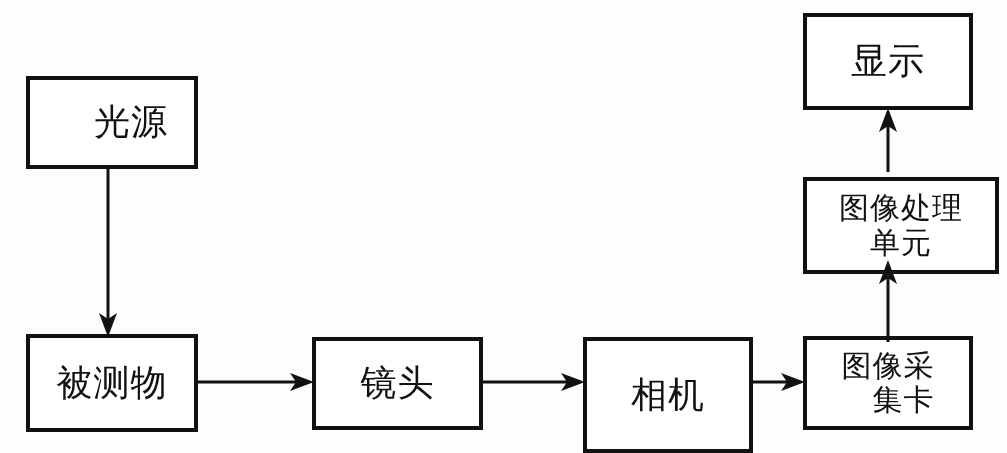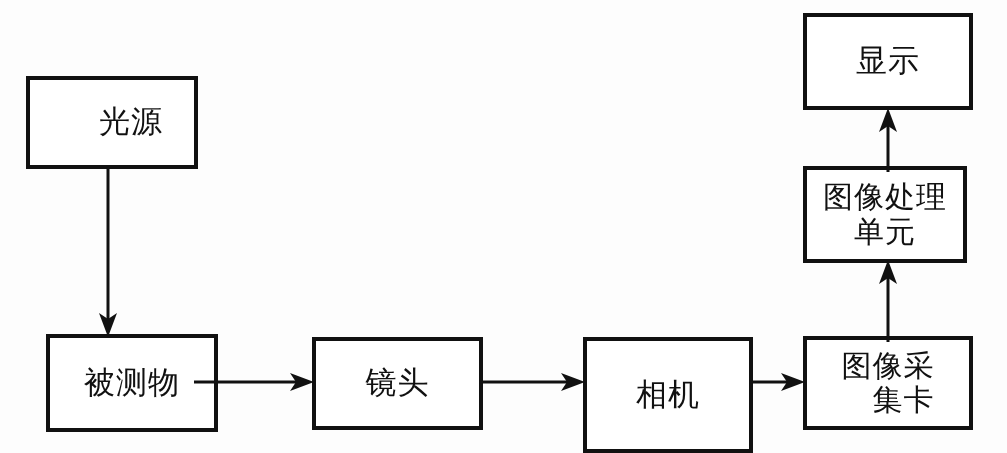--- a/index.html
+++ b/index.html
@@ -23,39 +23,39 @@
     box-sizing: border-box;
     background: #ffffff;
     border: 4px solid #111111;
     display: flex;
     align-items: center;
     justify-content: center;
     text-align: center;
   }
   .node-label {
     font-family: "Liberation Serif", "DejaVu Serif", serif;
-    font-size: 31px;
+    font-size: 36px;
     line-height: 1.18;
     color: #111111;
     letter-spacing: 1px;
     white-space: pre-line;
     user-select: none;
   }
   .node-label.two-line {
     font-size: 30px;
     line-height: 1.15;
   }
 
   
   #node-light-source   { left: 26px;  top: 76px;  width: 172px; height: 93px; padding-left: 38px; }
-  #node-object         { left: 26px;  top: 334px; width: 172px; height: 98px; margin-left: 20px; }
+  #node-object         { left: 26px;  top: 334px; width: 172px; height: 98px; }
   #node-lens           { left: 312px; top: 337px; width: 171px; height: 93px; }
   #node-camera         { left: 583px; top: 337px; width: 170px; height: 116px; }
   #node-frame-grabber  { left: 803px; top: 336px; width: 170px; height: 94px; text-align: right; }
-  #node-processing     { left: 803px; top: 166px; width: 164px; height: 97px; }
+  #node-processing     { left: 803px; top: 177px; width: 196px; height: 97px; }
   #node-display        { left: 803px; top: 13px;  width: 170px; height: 97px; }
 
   
   .connector {
     position: absolute;
     overflow: visible;
   }
   .connector line {
     stroke: #111111;
     stroke-width: 3;

